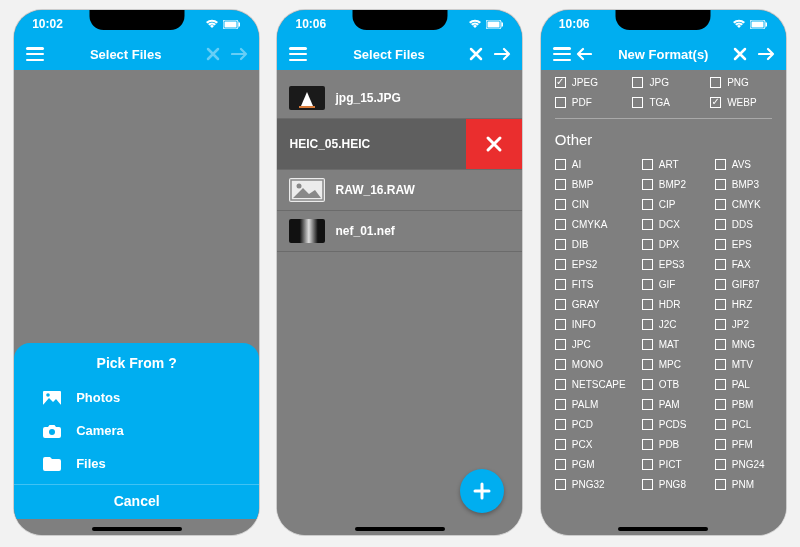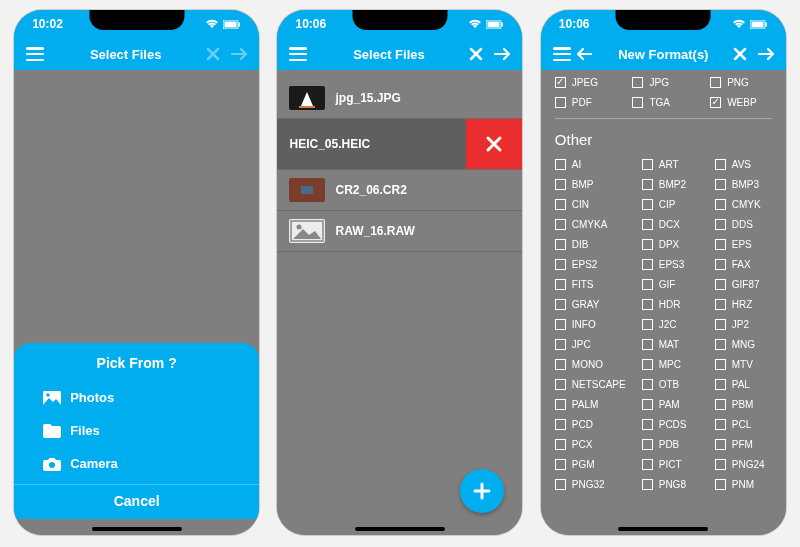--- a/index.html
+++ b/index.html
@@ -80,21 +80,21 @@
     position:absolute; bottom:16px; left:0; right:0;
     background:#00aef0;
     border-radius: 16px 16px 0 0;
     padding: 12px 0 8px;
     color:#fff;
   }
   .sheet .sheet-title {
     text-align:center; font-weight:700; font-size:14px; margin-bottom:10px;
   }
   .sheet .sheet-row {
-    display:flex; align-items:center; gap:8px;
+    display:flex; align-items:center; gap:14px;
     padding: 9px 28px;
     font-weight:700; font-size:13px;
   }
   .sheet .sheet-row .sheet-icon { width:20px; display:flex; justify-content:center; }
   .sheet .cancel {
     text-align:center; font-weight:700; font-size:14px; padding: 8px 0 2px;
     border-top: 1px solid rgba(255,255,255,0.25);
     margin-top: 4px;
   }
   .disabled-x { opacity:0.4; }
@@ -202,33 +202,33 @@
               <rect x="0" y="0" width="18" height="14" rx="1" fill="#fff"></rect>
               <circle cx="5" cy="4" r="1.8" fill="#00aef0"></circle>
               <path d="M0 14 L6 7 L10 11 L13 8 L18 14 Z" fill="#00aef0"></path>
             </svg>
         </span>
         <span>Photos</span>
       </div>
       <div class="sheet-row">
         <span class="sheet-icon">
           <svg width="18" height="14" viewBox="0 0 18 14">
-              <path d="M0 2 Q0 0 2 0 H7 L9 2 H16 Q18 2 18 4 V12 Q18 14 16 14 H2 Q0 14 0 12 Z" fill="#fff"></path>
-            </svg>
-        </span>
-        <span>Files</span>
-      </div>
-      <div class="sheet-row">
-        <span class="sheet-icon">
-          <svg width="18" height="14" viewBox="0 0 18 14">
               <path d="M2 3 H5 L6.5 1 H11.5 L13 3 H16 Q18 3 18 5 V12 Q18 14 16 14 H2 Q0 14 0 12 V5 Q0 3 2 3 Z" fill="#fff"></path>
               <circle cx="9" cy="8" r="3" fill="#00aef0"></circle>
             </svg>
         </span>
         <span>Camera</span>
+      </div>
+      <div class="sheet-row">
+        <span class="sheet-icon">
+          <svg width="18" height="14" viewBox="0 0 18 14">
+              <path d="M0 2 Q0 0 2 0 H7 L9 2 H16 Q18 2 18 4 V12 Q18 14 16 14 H2 Q0 14 0 12 Z" fill="#fff"></path>
+            </svg>
+        </span>
+        <span>Files</span>
       </div>
       <div class="cancel">Cancel</div>
     </div>
   </div>
   <div class="home-indicator"></div>
 </div>
 
 <div class="phone s2">
   <div class="notch"></div>
   <div class="status-bar">
@@ -281,40 +281,36 @@
 
       <div class="file-row swiped">
         <span>HEIC_05.HEIC</span>
         <div class="delete-action">
           <svg width="20" height="20" viewBox="0 0 20 20">
               <path d="M4 4 L16 16 M16 4 L4 16" stroke="#fff" stroke-width="3" stroke-linecap="round"></path>
             </svg>
         </div>
       </div>
 
-      <div class="file-row">
-        <div class="thumb" style="background:#7a3d2a">
-          <svg width="36" height="24" viewBox="0 0 36 24">
-              <rect x="12" y="8" width="12" height="8" fill="#4a6a8a"></rect>
-            </svg>
-        </div>
-        <span>CR2_06.CR2</span>
-      </div>
 
       <div class="file-row">
         <div class="thumb" style="background:#ececec">
           <svg width="36" height="24" viewBox="0 0 36 24">
               <rect x="2" y="2" width="32" height="20" fill="none" stroke="#888" stroke-width="1.5"></rect>
               <circle cx="10" cy="8" r="2.5" fill="#888"></circle>
               <path d="M4 20 L14 10 L20 16 L26 12 L32 20 Z" fill="#888"></path>
             </svg>
         </div>
         <span>RAW_16.RAW</span>
       </div>
 
+      <div class="file-row">
+        <div class="thumb" style="background:linear-gradient(90deg,#111 30%,#ddd 55%,#111 80%)"></div>
+        <span>nef_01.nef</span>
+      </div>
 
     </div>
     <div class="fab">
       <svg width="18" height="18" viewBox="0 0 18 18">
           <path d="M9 2 V16 M2 9 H16" stroke="#fff" stroke-width="3" stroke-linecap="round"></path>
         </svg>
     </div>
   </div>
   <div class="home-indicator"></div>
 </div>

